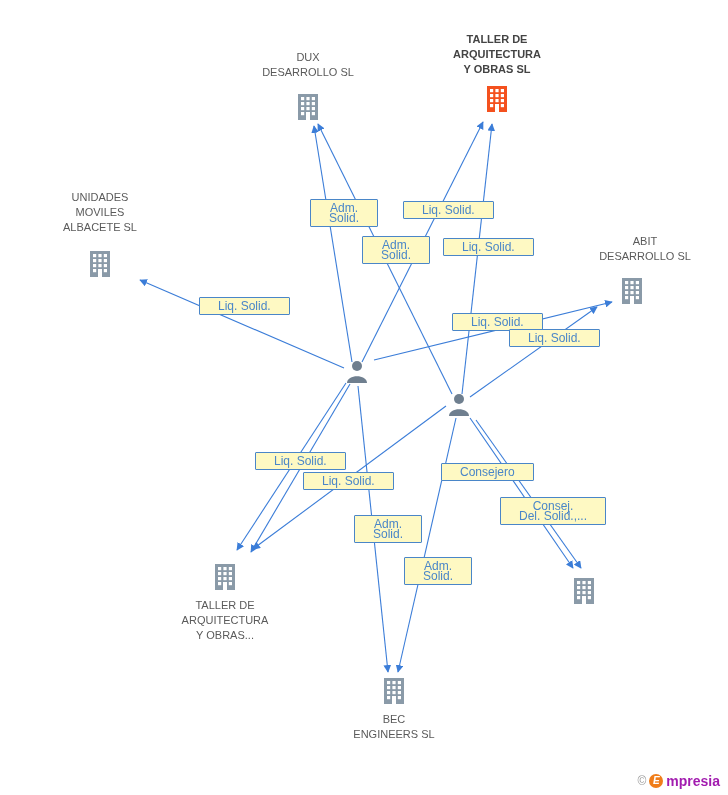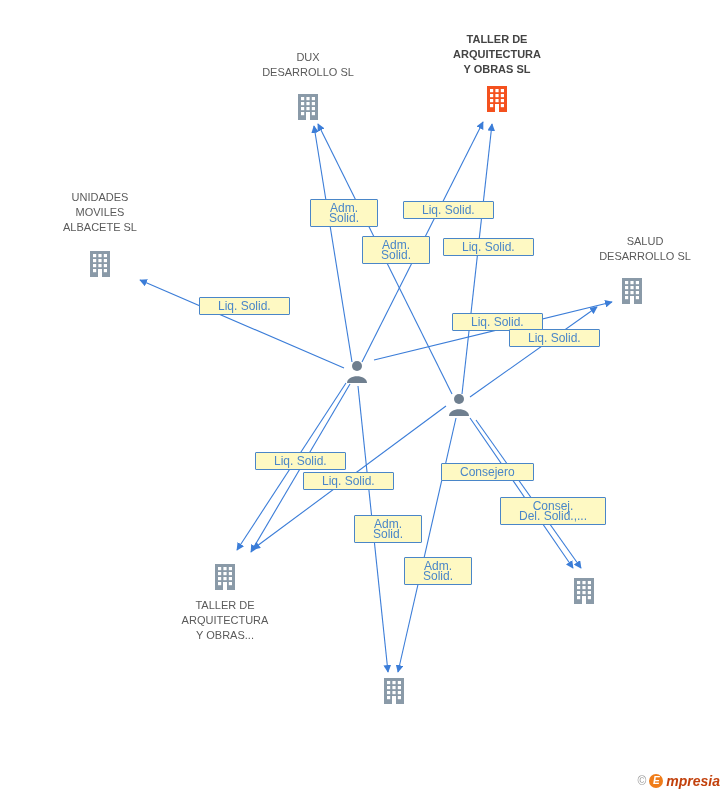--- a/index.html
+++ b/index.html
@@ -77,23 +77,22 @@
     color: #9b9b9b;
     display: flex;
     align-items: center;
     gap: 3px;
   }
   .watermark .wm-c {
     font-size: 12px;
     color: #9b9b9b;
   }
   .watermark .wm-brand {
-    font-style: italic;
     font-weight: bold;
-    color: #c2410c;
+    color: #a21caf;
     font-size: 14px;
   }
   .wm-logo {
     display: inline-block;
     width: 14px;
     height: 14px;
     border-radius: 50%;
     background: #f07d1a;
     color: #ffffff;
     font-size: 10px;
@@ -233,21 +232,21 @@
         <rect x="6" y="15" width="3.2" height="3.2"></rect>
           <rect x="11.4" y="15" width="3.2" height="3.2"></rect>
           <rect x="16.8" y="15" width="3.2" height="3.2"></rect>
         <rect x="6" y="20" width="3.2" height="3.2"></rect>
           <rect x="16.8" y="20" width="3.2" height="3.2"></rect>
         <rect x="11" y="20" width="4" height="8"></rect>
       </g>
     </svg>
   </div>
   <div class="node" style="left:575px; top:234px; width:140px;">
-    <div class="node-label">SALUD
+    <div class="node-label">ABIT
 DESARROLLO SL</div>
   </div>
 
   <div class="node" style="left:197px; top:562px; width:56px;">
     <svg class="company-icon" viewBox="0 0 26 30">
       <rect x="3" y="2" width="20" height="26" fill="#8a9aa8"></rect>
       <g fill="#ffffff">
         <rect x="6" y="5" width="3.2" height="3.2"></rect>
           <rect x="11.4" y="5" width="3.2" height="3.2"></rect>
           <rect x="16.8" y="5" width="3.2" height="3.2"></rect>
@@ -280,20 +279,24 @@
           <rect x="11.4" y="10" width="3.2" height="3.2"></rect>
           <rect x="16.8" y="10" width="3.2" height="3.2"></rect>
         <rect x="6" y="15" width="3.2" height="3.2"></rect>
           <rect x="11.4" y="15" width="3.2" height="3.2"></rect>
           <rect x="16.8" y="15" width="3.2" height="3.2"></rect>
         <rect x="6" y="20" width="3.2" height="3.2"></rect>
           <rect x="16.8" y="20" width="3.2" height="3.2"></rect>
         <rect x="11" y="20" width="4" height="8"></rect>
       </g>
     </svg>
+  </div>
+  <div class="node" style="left:324px; top:712px; width:140px;">
+    <div class="node-label">BEC
+ENGINEERS SL</div>
   </div>
 
   <div class="node" style="left:556px; top:576px; width:56px;">
     <svg class="company-icon" viewBox="0 0 26 30">
       <rect x="3" y="2" width="20" height="26" fill="#8a9aa8"></rect>
       <g fill="#ffffff">
         <rect x="6" y="5" width="3.2" height="3.2"></rect>
           <rect x="11.4" y="5" width="3.2" height="3.2"></rect>
           <rect x="16.8" y="5" width="3.2" height="3.2"></rect>
         <rect x="6" y="10" width="3.2" height="3.2"></rect>

